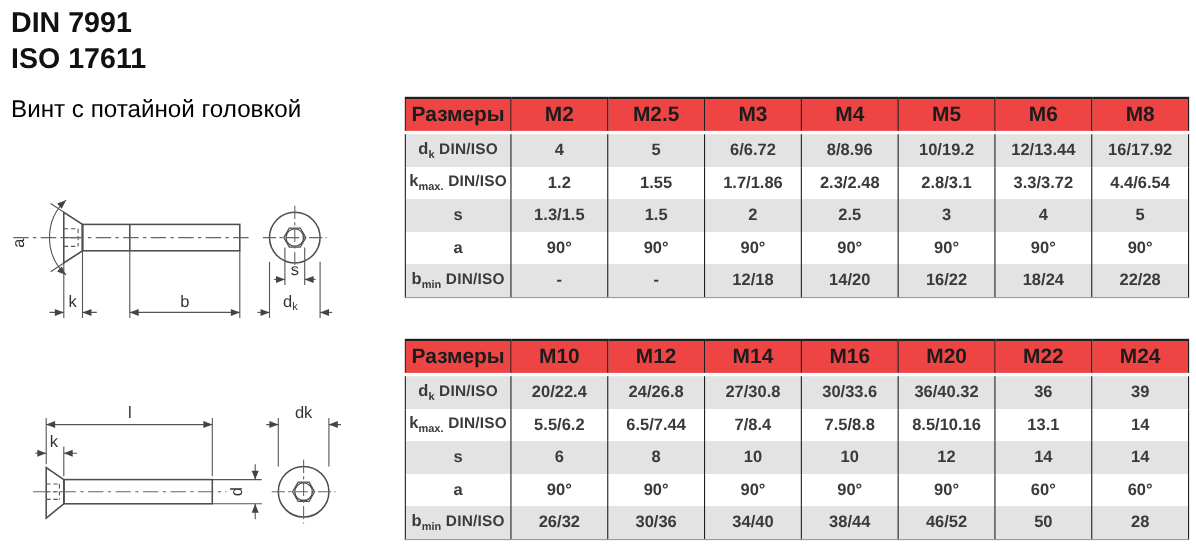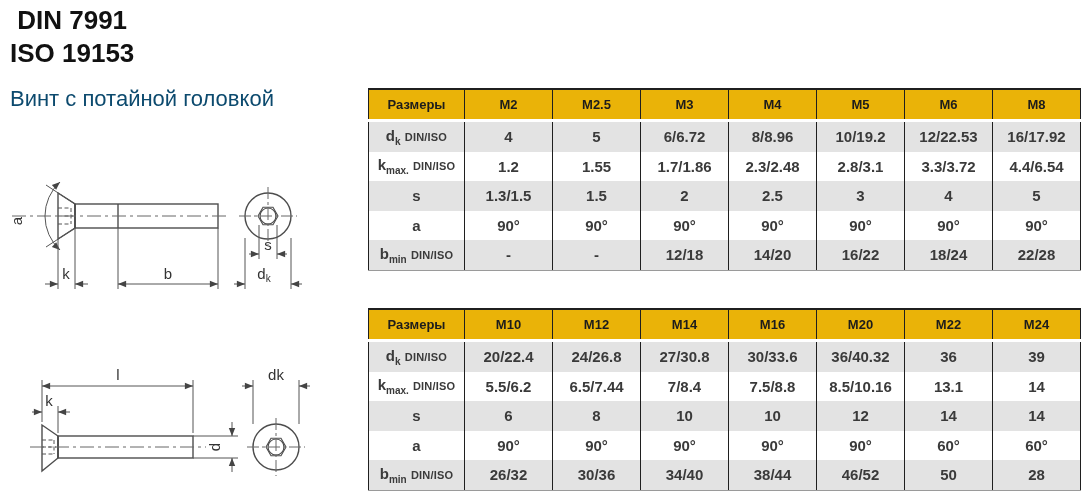--- a/index.html
+++ b/index.html
@@ -1,59 +1,59 @@
 <!DOCTYPE html>
 <html><head>
 <meta charset="utf-8">
 <style>
   html,body{margin:0;padding:0;background:#fff;}
   .page{
     position:relative;width:1087px;height:500px;background:#ffffff;
     font-family:"Liberation Sans", sans-serif;overflow:hidden;
   }
-  .titles{position:absolute;left:10px;top:4px;text-align:center;}
+  .titles{position:absolute;left:10px;top:4px;}
   .titles h1{margin:0;font-size:26px;line-height:33px;font-weight:bold;color:#111;}
-  .subtitle{position:absolute;left:10px;top:86px;margin:0;font-size:22px;color:#0c4a6e;font-weight:normal;}
+  .subtitle{position:absolute;left:10px;top:86px;margin:0;font-size:22px;color:#000000;font-weight:normal;}
 
   .dim-table{
     position:absolute;left:368px;width:712px;border-collapse:collapse;table-layout:fixed;
   }
   #table1{top:88px;}
   #table2{top:308px;}
   .dim-table col.c-label{width:96px;}
   .dim-table col.c-val{width:88px;}
   .dim-table th,.dim-table td{
     padding:0;text-align:center;vertical-align:middle;
     border-left:1.5px solid #1f1f1f;border-right:1.5px solid #1f1f1f;
   }
   .dim-table thead th{
-    background:#eab308;height:29px;font-size:13px;font-weight:bold;color:#1c1c1c;
+    background:#ef4444;height:29px;font-size:19px;font-weight:bold;color:#1c1c1c;
     border-top:2.5px solid #1f1f1f;border-bottom:2.5px solid #1f1f1f;margin-left:41px;
   }
   .dim-table tbody td{height:29.5px;font-size:15px;font-weight:bold;color:#3a3a3a;}
   .dim-table tbody tr:first-child td{border-top:3px solid #ffffff;}
   .dim-table tbody tr:nth-child(odd) td{background:#e3e3e3;}
   .dim-table tbody tr:nth-child(even) td{background:#ffffff;}
   .dim-table tbody tr:last-child td{border-bottom:1.5px solid #9a9a9a;text-align:center;}
   .dim-table td.row-label sub{font-size:10px;font-weight:bold;}
-  .dim-table td.row-label .sm{font-size:11px;font-weight:bold;letter-spacing:0.2px;}
+  .dim-table td.row-label .sm{font-size:14px;font-weight:bold;letter-spacing:0.2px;}
 
   .drawing{position:absolute;}
   #drawing1{left:8px;top:158px;}
   #drawing2{left:4px;top:350px;}
   .drawing text{font-family:"Liberation Sans", sans-serif;fill:#333;}
 </style>
 </head>
 <body>
 
 <div class="page">
 
   <div class="titles">
     <h1>DIN 7991</h1>
-    <h1>ISO 19153</h1>
+    <h1>ISO 17611</h1>
   </div>
   <p class="subtitle">Винт с потайной головкой</p>
 
   <svg id="drawing1" class="drawing" width="312" height="142" viewBox="0 0 312 142">
     <defs>
       <marker id="arr" orient="auto-start-reverse" markerUnits="userSpaceOnUse" markerWidth="10" markerHeight="8" refX="8.6" refY="4">
         <path d="M0.5,0.8 L8.6,4 L0.5,7.2 Z" fill="#444"></path>
       </marker>
     </defs>
     <g stroke="#4d4d4d" fill="none" stroke-width="1.4">
@@ -198,21 +198,21 @@
         </tr>
       </thead>
     <tbody>
         <tr>
           <td class="row-label">d<sub>k</sub> <span class="sm">DIN/ISO</span></td>
           <td>4</td>
           <td>5</td>
           <td>6/6.72</td>
           <td>8/8.96</td>
           <td>10/19.2</td>
-          <td>12/22.53</td>
+          <td>12/13.44</td>
           <td>16/17.92</td>
         </tr>
         <tr>
           <td class="row-label">k<sub>max.</sub> <span class="sm">DIN/ISO</span></td>
           <td>1.2</td>
           <td>1.55</td>
           <td>1.7/1.86</td>
           <td>2.3/2.48</td>
           <td>2.8/3.1</td>
           <td>3.3/3.72</td>

